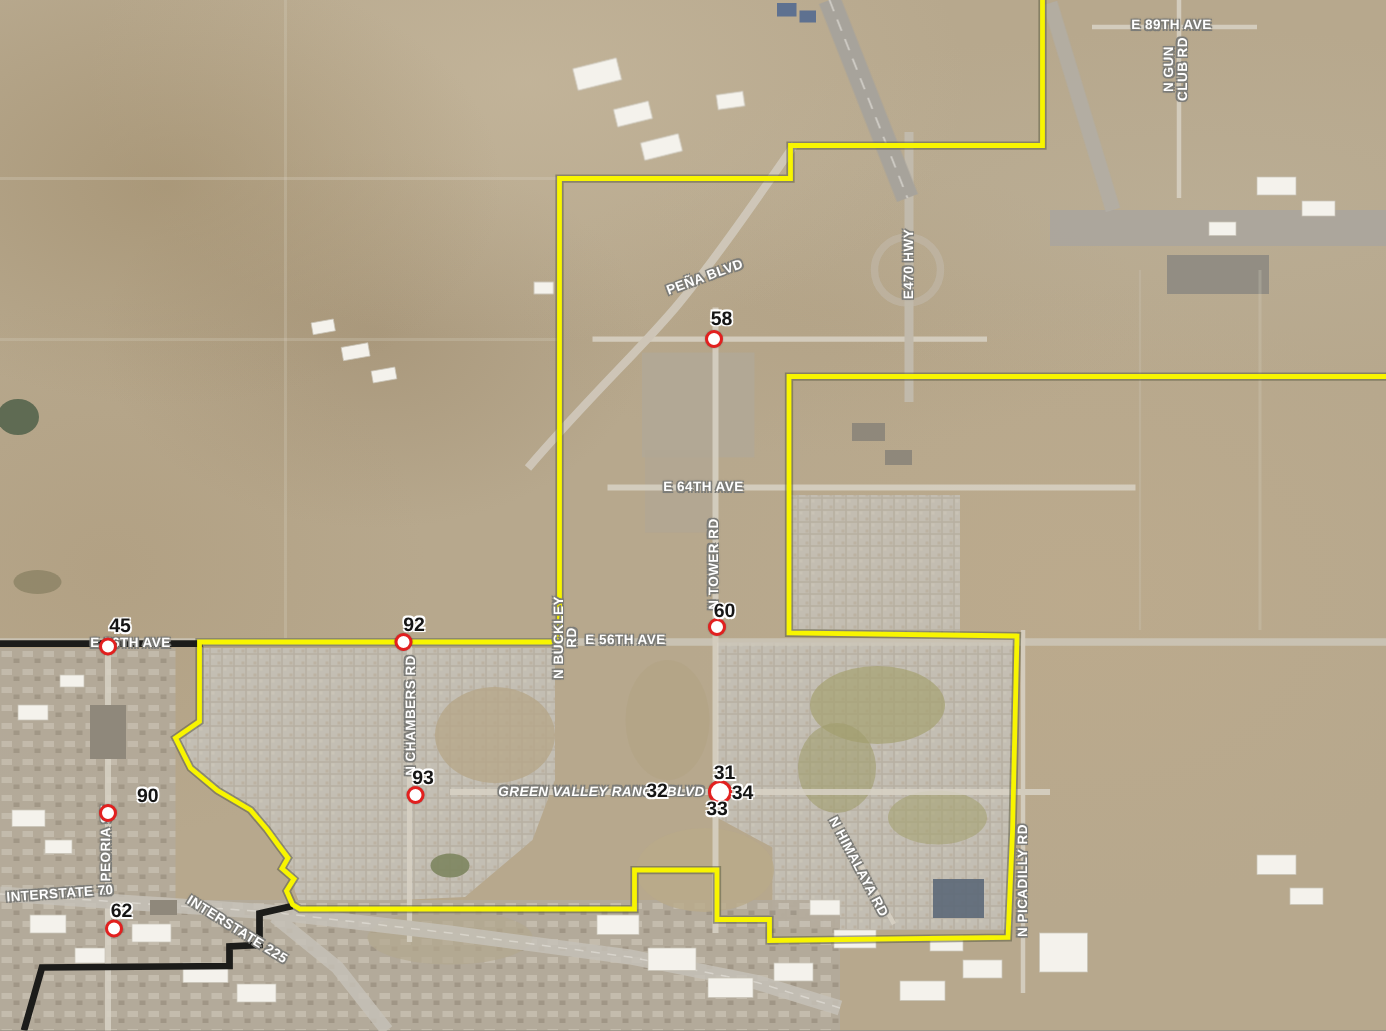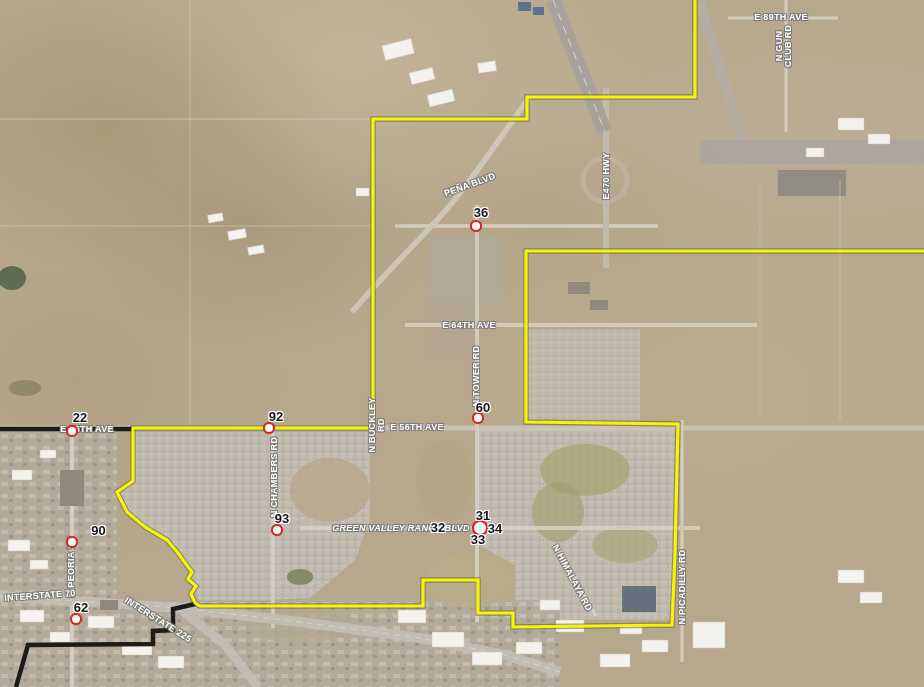--- a/index.html
+++ b/index.html
@@ -216,25 +216,25 @@
       <div class="road-label" style="left: 682px; top: 587px; transform: translate(-50%, -50%) rotate(-90deg);">
         <div>N PICADILLY RD</div>
       </div>
       <div class="road-label" style="left: 40px; top: 596px; transform: translate(-50%, -50%) rotate(-4deg);">
         <div>INTERSTATE 70</div>
       </div>
       <div class="road-label" style="left: 158px; top: 620px; transform: translate(-50%, -50%) rotate(32deg);">
         <div>INTERSTATE 225</div>
       </div>
       <div class="marker-circle" style="left: 66px; top: 425px; width: 12px; height: 12px; border-color: rgb(226, 32, 31); background: rgb(255, 255, 255);"></div>
-      <div class="marker-label" style="left: 80px; top: 417px; transform: translate(-50%, -50%); color: rgb(21, 21, 21);">22</div>
+      <div class="marker-label" style="left: 80px; top: 417px; transform: translate(-50%, -50%); color: rgb(21, 21, 21);">45</div>
       <div class="marker-circle" style="left: 263px; top: 422px; width: 12px; height: 12px; border-color: rgb(226, 32, 31); background: rgb(255, 255, 255);"></div>
       <div class="marker-label" style="left: 276px; top: 416px; transform: translate(-50%, -50%); color: rgb(21, 21, 21);">92</div>
       <div class="marker-circle" style="left: 470px; top: 220px; width: 12px; height: 12px; border-color: rgb(226, 32, 31); background: rgb(255, 255, 255);"></div>
-      <div class="marker-label" style="left: 481px; top: 212px; transform: translate(-50%, -50%); color: rgb(21, 21, 21);">36</div>
+      <div class="marker-label" style="left: 481px; top: 212px; transform: translate(-50%, -50%); color: rgb(21, 21, 21);">58</div>
       <div class="marker-circle" style="left: 472px; top: 412px; width: 12px; height: 12px; border-color: rgb(226, 32, 31); background: rgb(255, 255, 255);"></div>
       <div class="marker-label" style="left: 483px; top: 407px; transform: translate(-50%, -50%); color: rgb(21, 21, 21);">60</div>
       <div class="marker-circle" style="left: 271px; top: 524px; width: 12px; height: 12px; border-color: rgb(226, 32, 31); background: rgb(255, 255, 255);"></div>
       <div class="marker-label" style="left: 282px; top: 518px; transform: translate(-50%, -50%); color: rgb(21, 21, 21);">93</div>
       <div class="marker-circle" style="left: 66px; top: 536px; width: 12px; height: 12px; border-color: rgb(226, 32, 31); background: rgb(255, 255, 255);"></div>
       <div class="marker-label" style="left: 78px; top: 530px; transform: translate(-50%, -50%); color: rgb(21, 21, 21); padding-left: 41px;">90</div>
       <div class="marker-circle" style="left: 70px; top: 613px; width: 12px; height: 12px; border-color: rgb(226, 32, 31); background: rgb(255, 255, 255);"></div>
       <div class="marker-label" style="left: 81px; top: 607px; transform: translate(-50%, -50%); color: rgb(21, 21, 21);">62</div>
       <div class="marker-circle" style="left: 472px; top: 520px; width: 16px; height: 16px; border-color: rgb(226, 32, 31); background: rgb(255, 255, 255);"></div>
       <div class="marker-label" style="left: 483px; top: 515px; transform: translate(-50%, -50%); color: rgb(21, 21, 21);">31</div>

